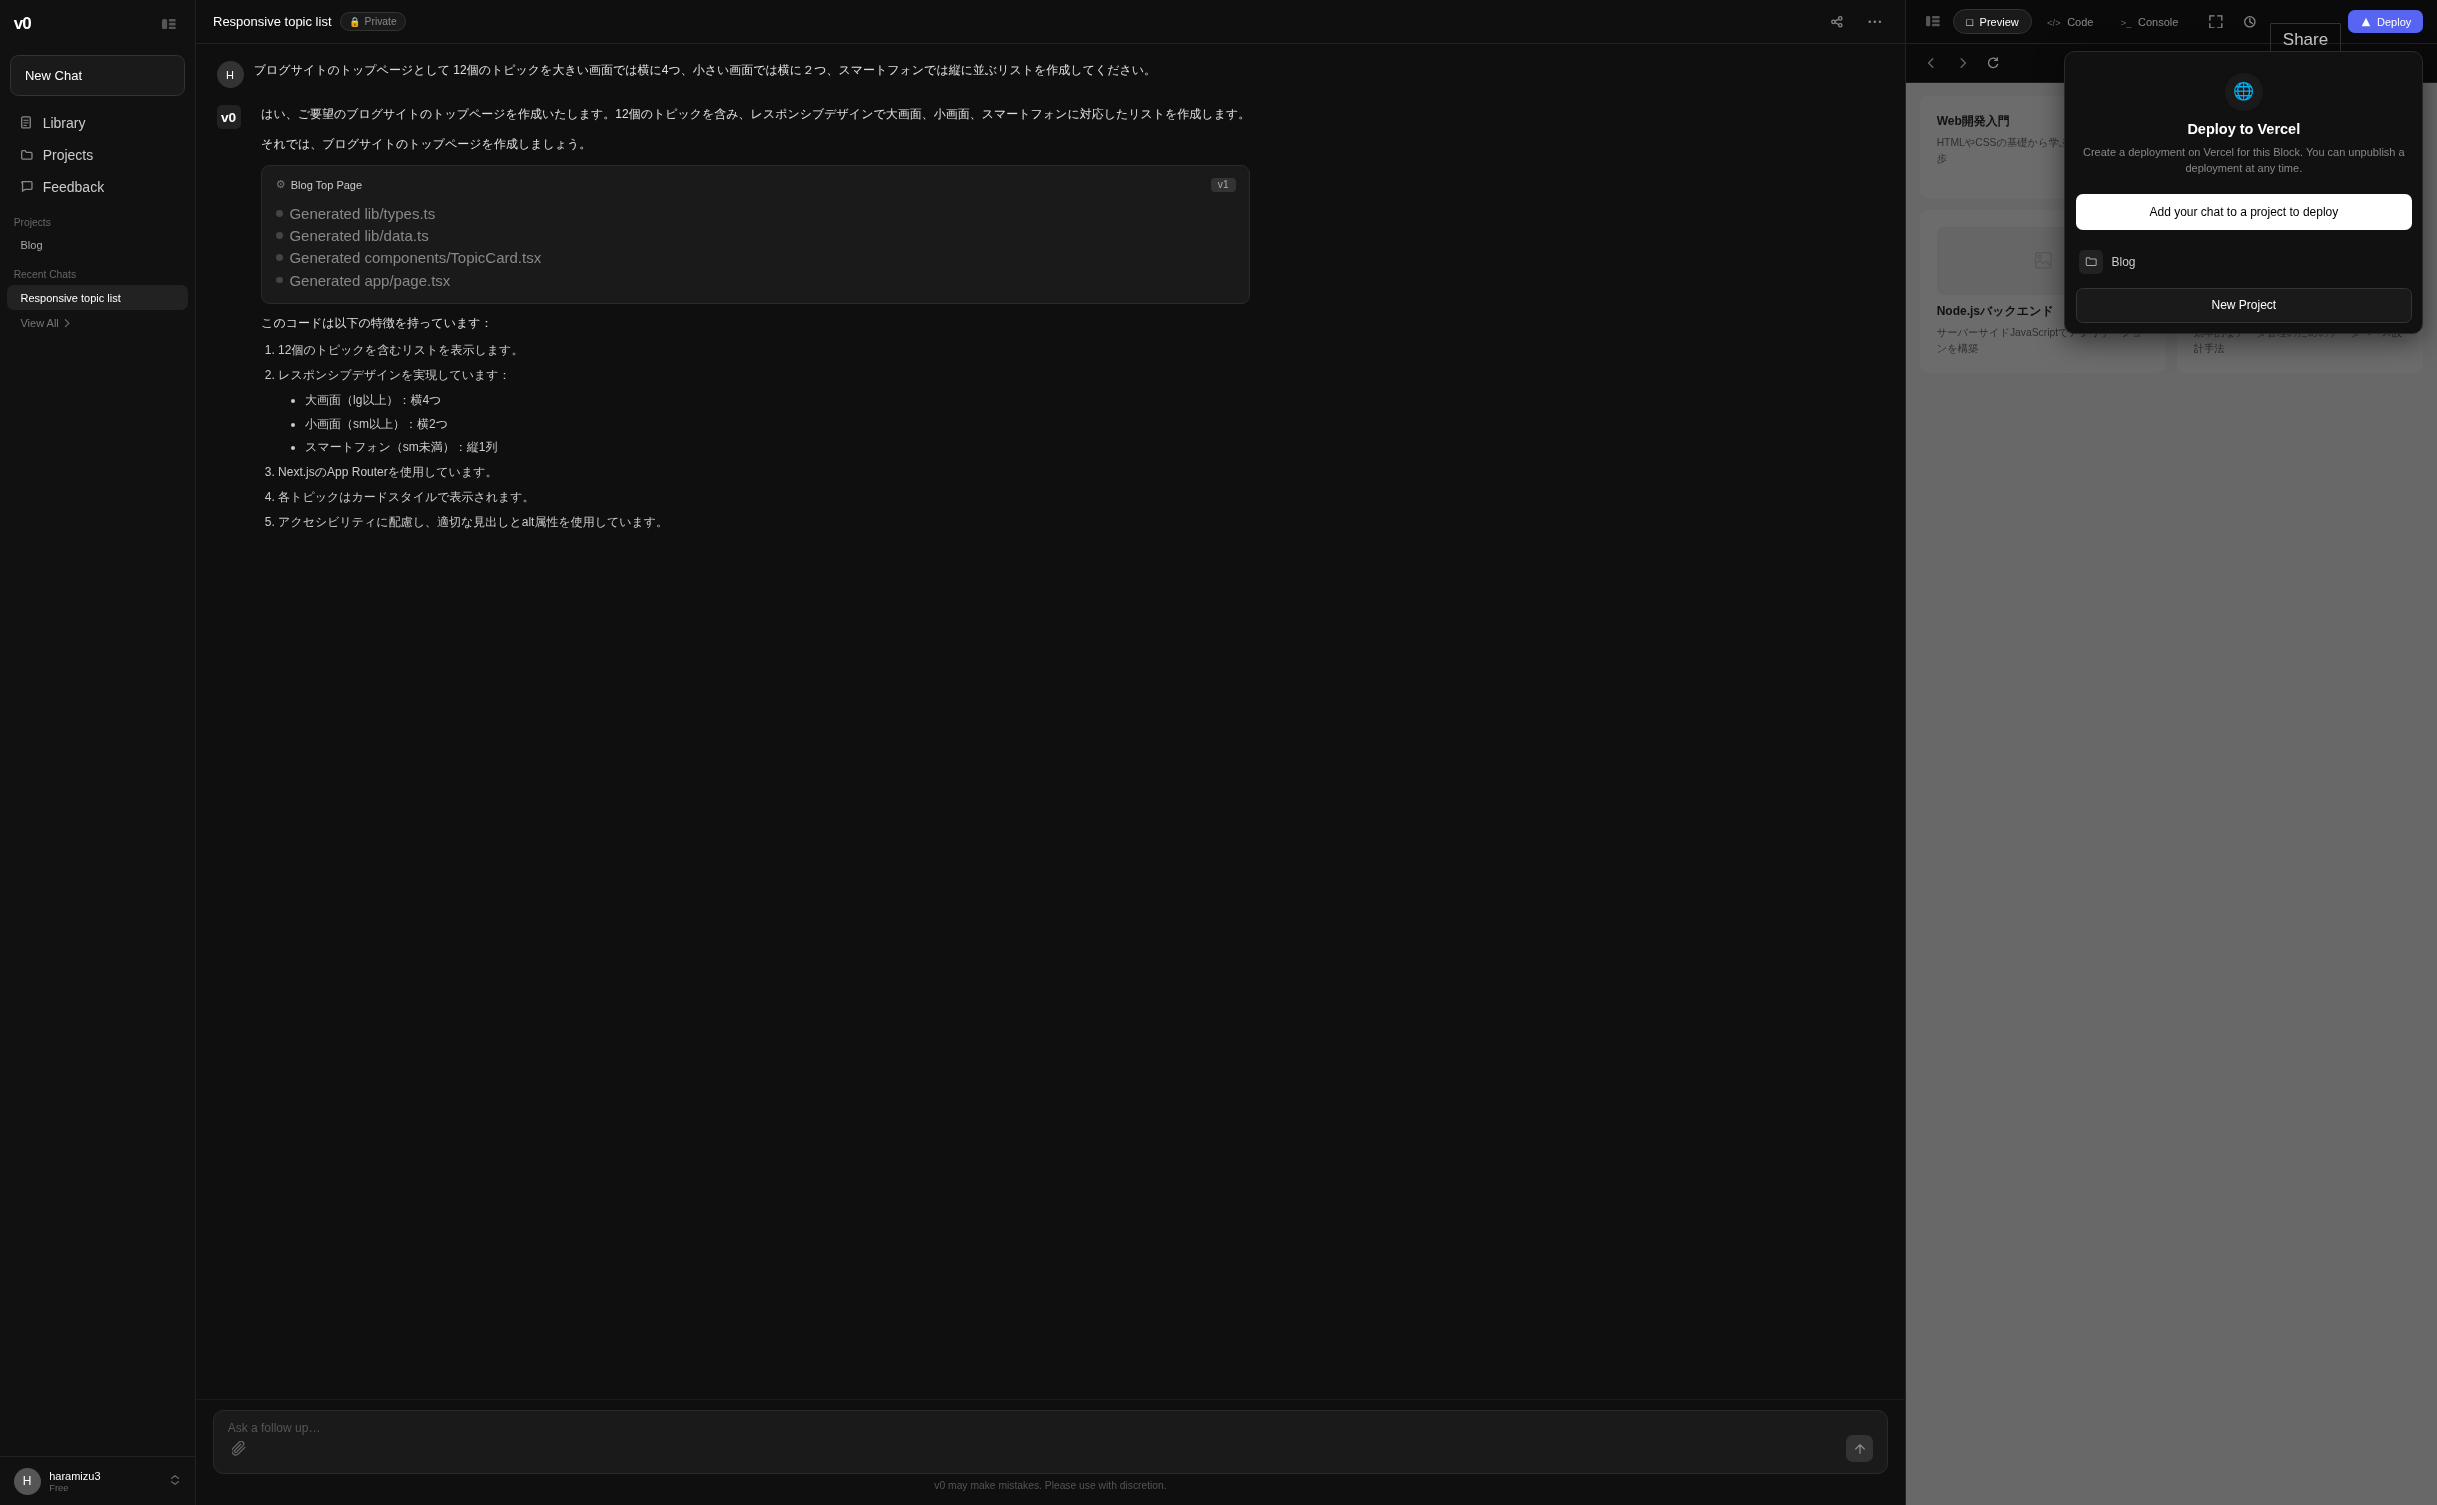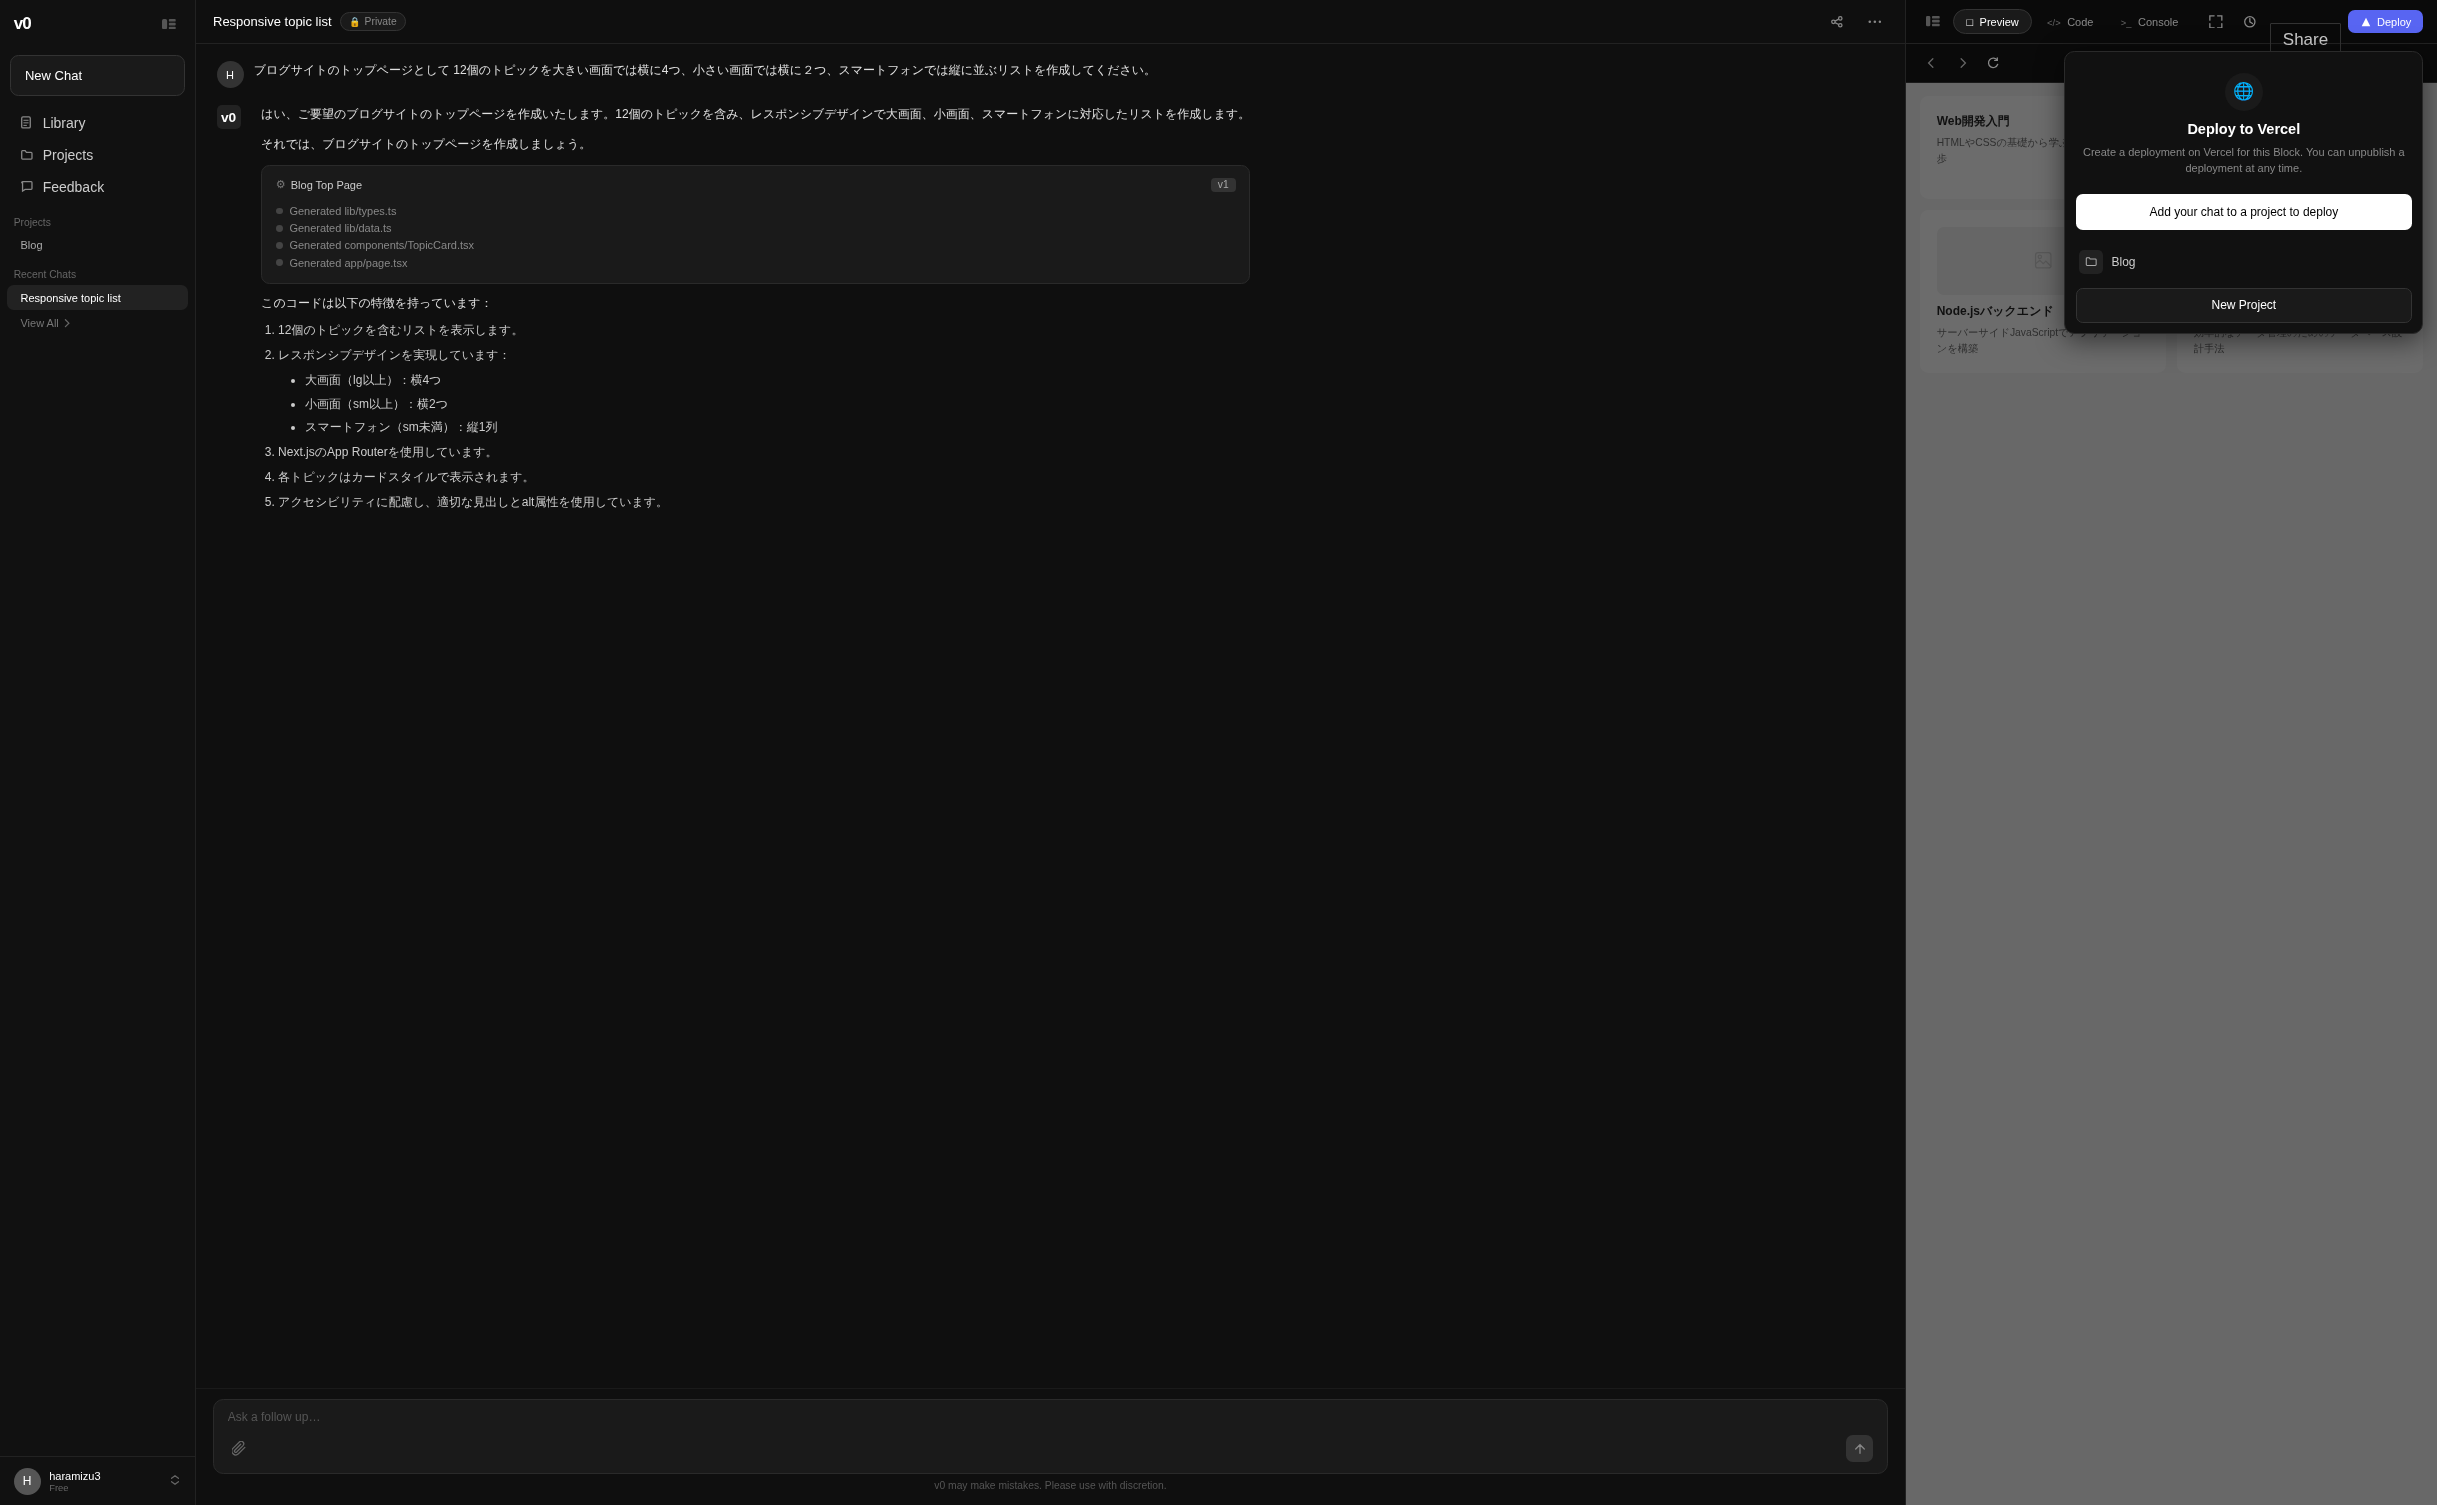--- a/index.html
+++ b/index.html
@@ -44,32 +44,32 @@
     .message-ai { padding-left: 0; }
     .ai-logo { width: 24px; height: 24px; background: #222; border-radius: 5.1px; display: flex; align-items: center; justify-content: center; flex-shrink: 0; margin-right: 10.3px; }
     .message-ai .message-user { align-items: flex-start; }
 
     
     .code-block { background: #1a1a1a; border: 0.9px solid #2a2a2a; border-radius: 8.5px; padding: 12px 13.7px; margin: 10.3px 0; font-size: 10.7px; }
     .code-block-header { display: flex; align-items: center; justify-content: space-between; margin-bottom: 10.3px; color: #ccc; font-size: 11px; font-weight: 500; }
     .code-block-header .gear-icon { color: #777; margin-right: 5.1px; }
     .version-badge { background: #333; border-radius: 4px; padding: 1.7px 6.8px; font-size: 10.3px; color: #aaa; }
     .file-list { list-style: none; }
-    .file-item { display: flex; align-items: center; gap: 6.8px; padding: 2.6px 0; color: #888; font-size: 11px; }
+    .file-item { display: flex; align-items: center; gap: 6.8px; padding: 2.6px 0; color: #888; font-size: 15px; }
     .file-dot { width: 6.8px; height: 6.8px; background: #444; border-radius: 50%; flex-shrink: 0; }
 
     
     .numbered-list { padding-left: 17px; color: #ccc; line-height: 1.8; }
     .numbered-list li { margin-bottom: 3.4px; }
     .bullet-list { list-style: disc; padding-left: 27px; color: #ccc; line-height: 1.8; }
     .bullet-list li { margin-bottom: 1.7px; }
 
     
     .chat-input-area { padding: 10.3px 17px 13.7px; border-top: 0.9px solid #1a1a1a; }
-    .chat-input-box { background: #1a1a1a; border: 0.9px solid #2a2a2a; border-radius: 10.3px; padding: 10.3px 13.7px; display: flex; flex-direction: column; gap: 11px; }
+    .chat-input-box { background: #1a1a1a; border: 0.9px solid #2a2a2a; border-radius: 10.3px; padding: 10.3px 13.7px; display: flex; flex-direction: column; gap: 0; }
     .chat-input { background: transparent; border: none; outline: none; color: #ccc; font-size: 12px; resize: none; width: 100%; font-family: inherit; }
     .chat-input::placeholder { color: #555; }
     .input-actions { display: flex; align-items: center; justify-content: space-between; }
     .attach-btn { color: #666; cursor: pointer; width: 24px; height: 24px; display: flex; align-items: center; justify-content: center; }
     .send-btn { width: 27px; height: 27px; background: #333; border-radius: 6.8px; display: flex; align-items: center; justify-content: center; cursor: pointer; color: #888; }
     .disclaimer { text-align: center; font-size: 10.3px; color: #555; padding-top: 6.8px; }
 
     
     .preview-panel { width: 532px; background: #0a0a0a; border-left: 0.9px solid #222; display: flex; flex-direction: column; flex-shrink: 0; position: relative; }
     .preview-header { display: flex; align-items: center; justify-content: space-between; padding: 6.8px 13.7px; border-bottom: 0.9px solid #222; height: 44px; }

